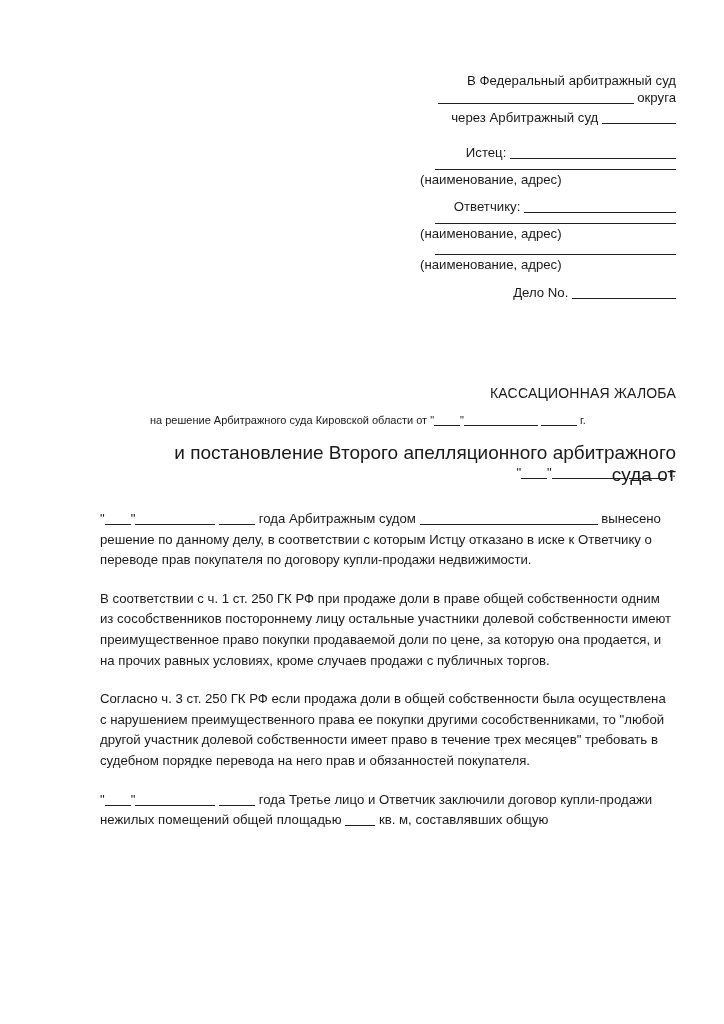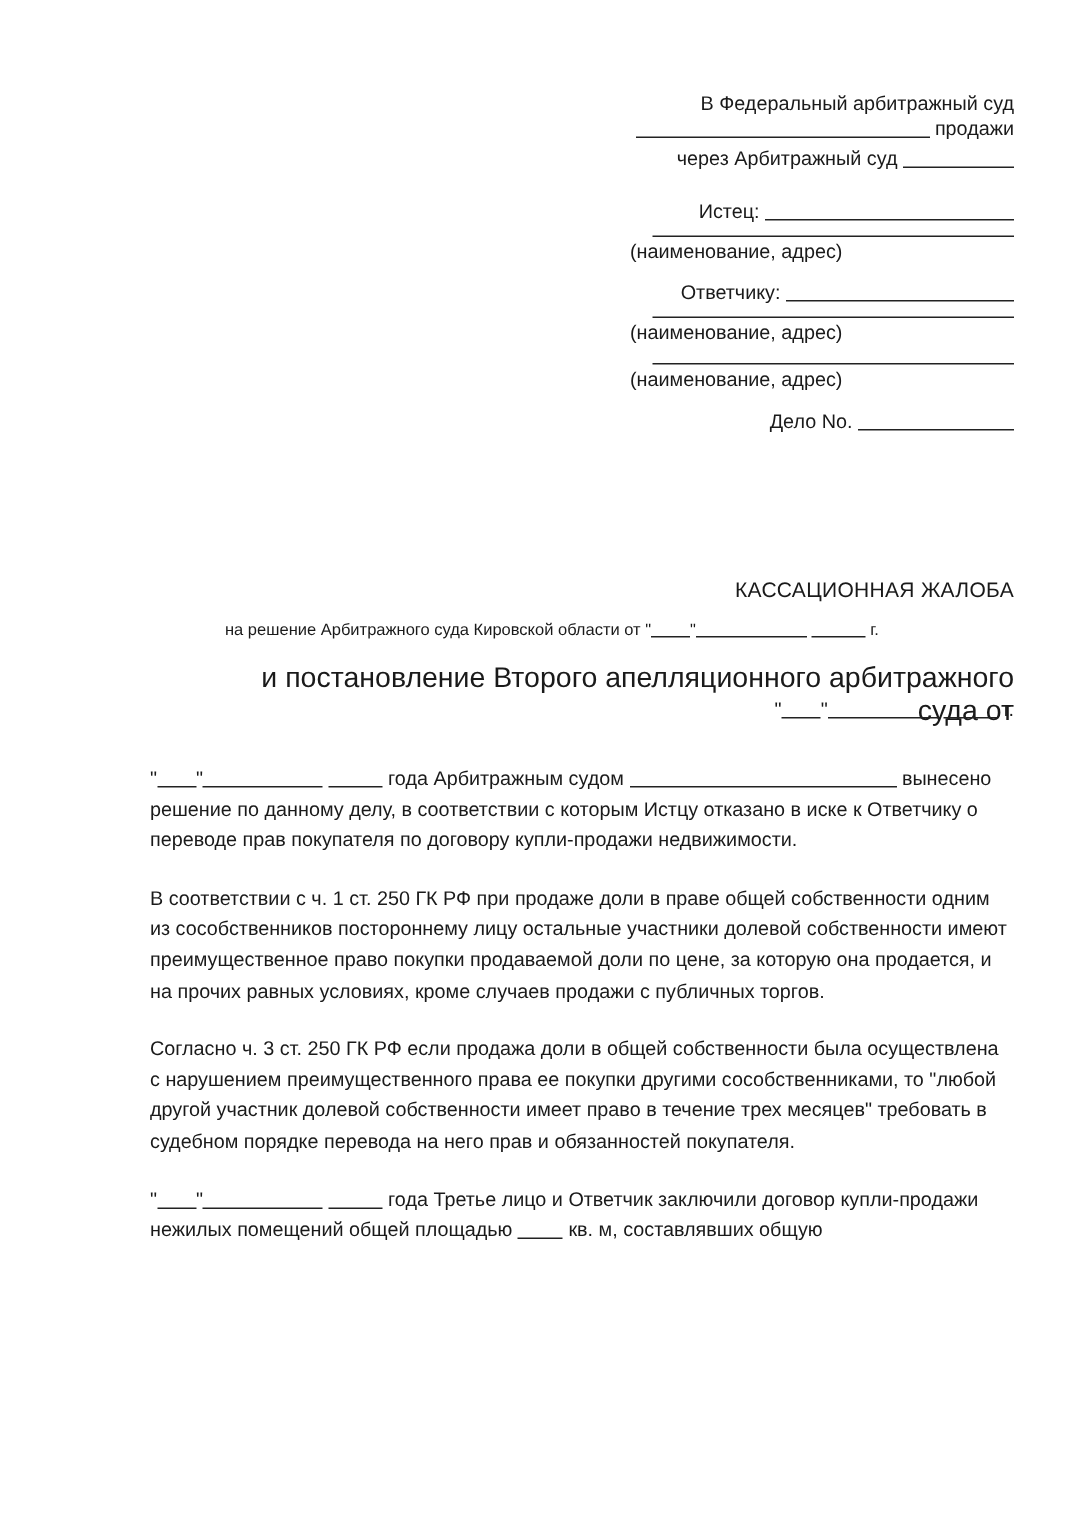--- a/index.html
+++ b/index.html
@@ -29,21 +29,21 @@
     top: 62px;
     width: 256px;
     text-align: right;
     font-size: 13.2px;
     line-height: 1.0;
   }
   .hdr-line {
     white-space: nowrap;
     margin-bottom: 7px;
   }
-  .hdr-line.tight { margin-bottom: 4px; }
+  .hdr-line.tight { margin-bottom: 4px; margin-top: 12px; }
 
   
   .rule {
     display: inline-block;
     border-bottom: 1.3px solid #222;
     vertical-align: -2px;
     height: 0;
   }
   .rule.r-okruga   { width: 196px; }
   .rule.r-cherez   { width: 74px;  }
@@ -131,21 +131,21 @@
 <div class="page">
 
   <div class="header-block">
 
     <div class="hdr-line tight">
       <span>В Федеральный арбитражный суд</span>
     </div>
 
     <div class="hdr-line">
       <span class="rule r-okruga"></span>
-      <span>продажи</span>
+      <span>округа</span>
     </div>
 
     <div class="hdr-line">
       <span>через Арбитражный суд</span>
       <span class="rule r-cherez"></span>
     </div>
 
     <div style="height:14px"></div>
 
     <div class="hdr-line">

